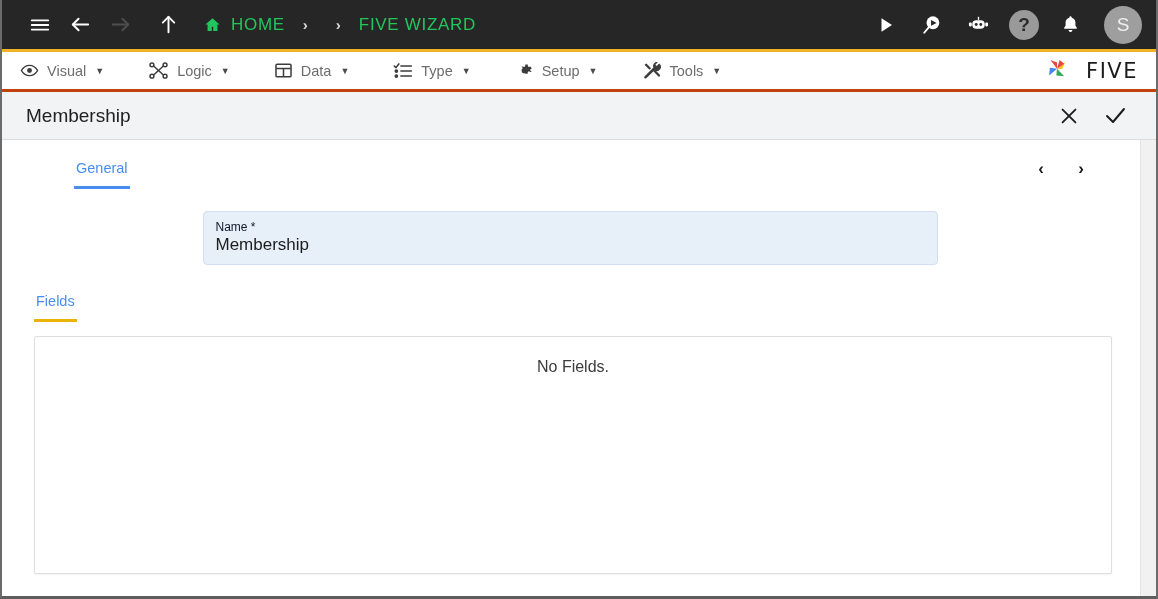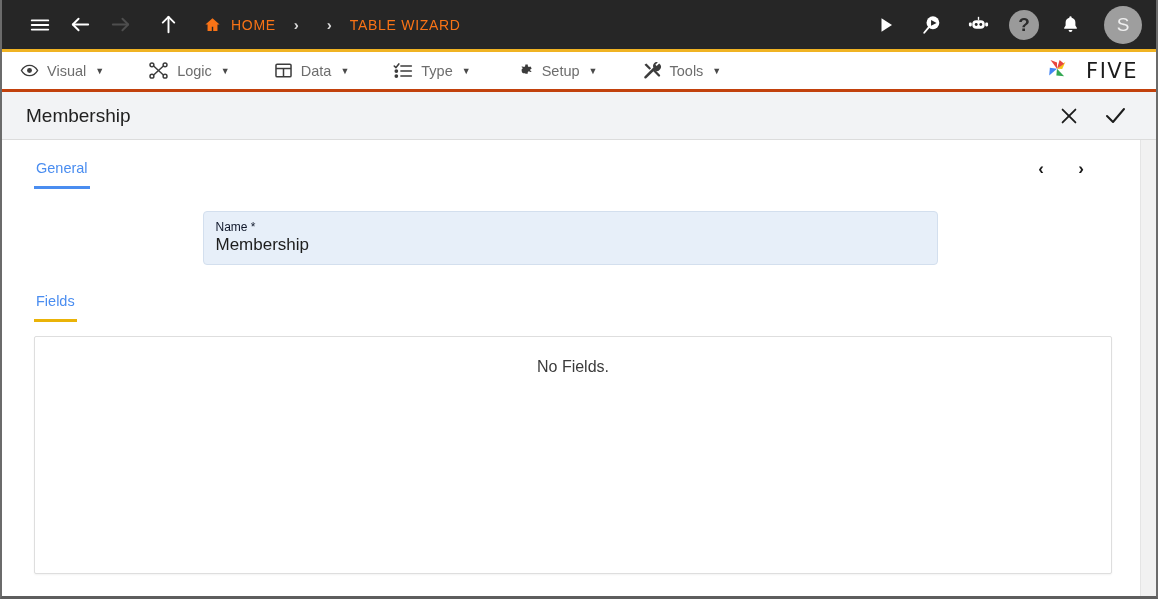--- a/index.html
+++ b/index.html
@@ -35,22 +35,22 @@
     width: 40px; height: 40px;
     display: flex; align-items: center; justify-content: center;
     color: #ffffff;
     flex: 0 0 auto;
   }
   .tb-icon svg { display: block; }
   .tb-icon.disabled { color: #4e4e4e; }
 
   .crumb {
     display: flex; align-items: center; gap: 8px;
-    color: #f97316;
-    font-size: 14px;
+    color: #22c55e;
+    font-size: 17px;
     letter-spacing: 0.7px;
     font-weight: 500;
     padding: 0 4px;
     white-space: nowrap;
   }
   .crumb-sep {
     color: #d8d8d8; font-size: 15px; padding: 0 14px; font-weight: 600;
   }
   .home-icon { display: inline-flex; align-items: center; margin-right: 2px; }
 
@@ -127,20 +127,21 @@
     display: flex; align-items: flex-end;
     padding: 20px 0 0 32px;
     position: relative;
   }
   .tab {
     font-size: 14.5px;
     color: #4a8df0;
     padding: 0 2px 10px 2px;
     border-bottom: 3px solid #4a8df0;
     font-weight: 400;
+    margin-left: 40px;
   }
   .nav-arrows {
     position: absolute; right: 42px; top: 14px;
     display: flex; gap: 10px;
   }
   .nav-arrow {
     width: 30px; height: 30px;
     display: flex; align-items: center; justify-content: center;
     color: #1a1a1a; font-size: 17px; font-weight: 700;
   }
@@ -248,21 +249,21 @@
         </span>
         <span>HOME</span>
       </div>
 
       <span class="crumb-sep">›</span>
 
 
       <span class="crumb-sep">›</span>
 
       <div class="crumb">
-        <span>TABLE WIZARD</span>
+        <span>FIVE WIZARD</span>
       </div>
     </div>
 
     <div class="topbar-right">
       <div class="tb-icon">
         <svg width="18" height="18" viewBox="0 0 24 24" fill="currentColor">
             <polygon points="6,3 20,12 6,21"></polygon>
           </svg>
       </div>
 

